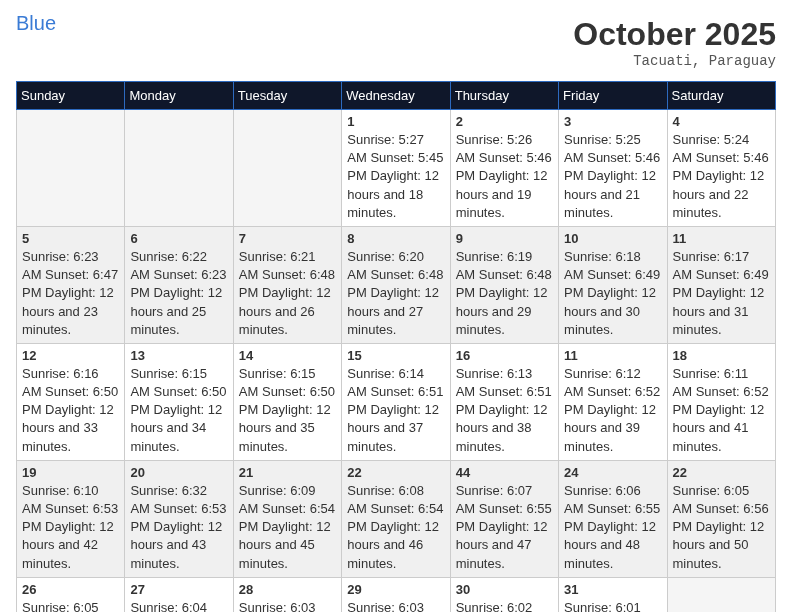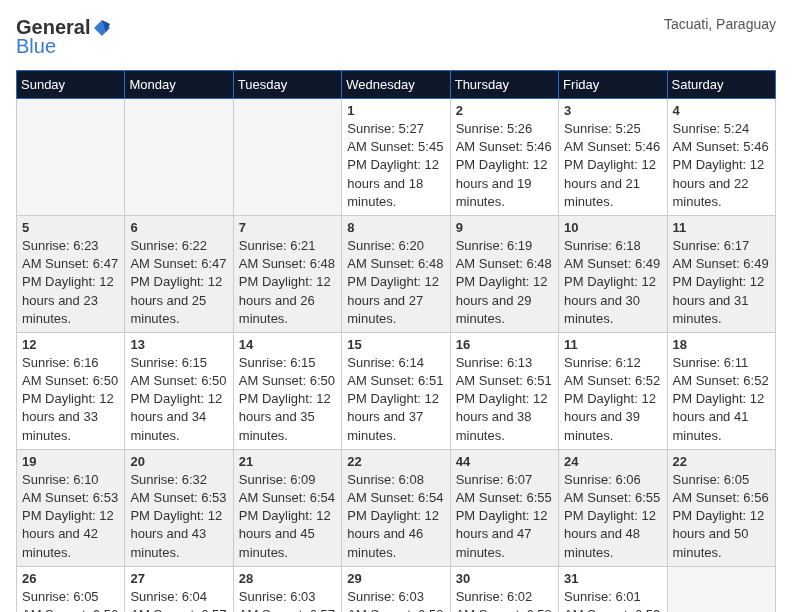--- a/index.html
+++ b/index.html
@@ -39,20 +39,21 @@
       text-align: right;
     }
     .month-title {
       font-size: 32px;
       font-weight: bold;
       color: #333;
     }
     .subtitle {
       font-size: 14px;
       color: #555;
+      font-family: Liberation Mono, monospace;
     }
     .calendar {
       width: 100%;
       border-collapse: collapse;
       border: 1px solid #ccc;
     }
     .calendar th {
       background: #0f172a;
       color: #fff;
       font-size: 13px;
@@ -87,30 +88,24 @@
     }
     .row-shaded td {
       background: #f0f0f0;
     }
   </style>
 </head>
 <body>
 
 <div class="header">
   <div class="logo">
-    <div class="logo-text">
-      <span class="logo-general">General</span>
-      <svg class="logo-icon" viewBox="0 0 20 20">
-        <polygon points="10,2 18,10 10,18 2,10" fill="#3a7bd5"></polygon>
-        <polygon points="10,2 18,6 14,14" fill="#1a4fa0"></polygon>
-      </svg>
-    </div>
     <div class="logo-blue" style="font-size:20px;font-weight:normal;color:#3a7bd5;margin-top:-4px;">Blue</div>
   </div>
   <div class="title-block">
+    <div class="month-title">October 2025</div>
     <div class="subtitle">Tacuati, Paraguay</div>
   </div>
 </div>
 
 <table class="calendar">
   <thead>
     <tr>
     <th>Sunday</th>
         <th>Monday</th>
         <th>Tuesday</th>
@@ -153,21 +148,21 @@
       <tr class="row-shaded">
         <td>
           <div class="day-number">5</div>
           <div class="day-info">Sunrise: 6:23 AM
 Sunset: 6:47 PM
 Daylight: 12 hours and 23 minutes.</div>
         </td>
         <td>
           <div class="day-number">6</div>
           <div class="day-info">Sunrise: 6:22 AM
-Sunset: 6:47 PM
+Sunset: 6:23 PM
 Daylight: 12 hours and 25 minutes.</div>
         </td>
         <td>
           <div class="day-number">7</div>
           <div class="day-info">Sunrise: 6:21 AM
 Sunset: 6:48 PM
 Daylight: 12 hours and 26 minutes.</div>
         </td>
         <td>
           <div class="day-number">8</div>

